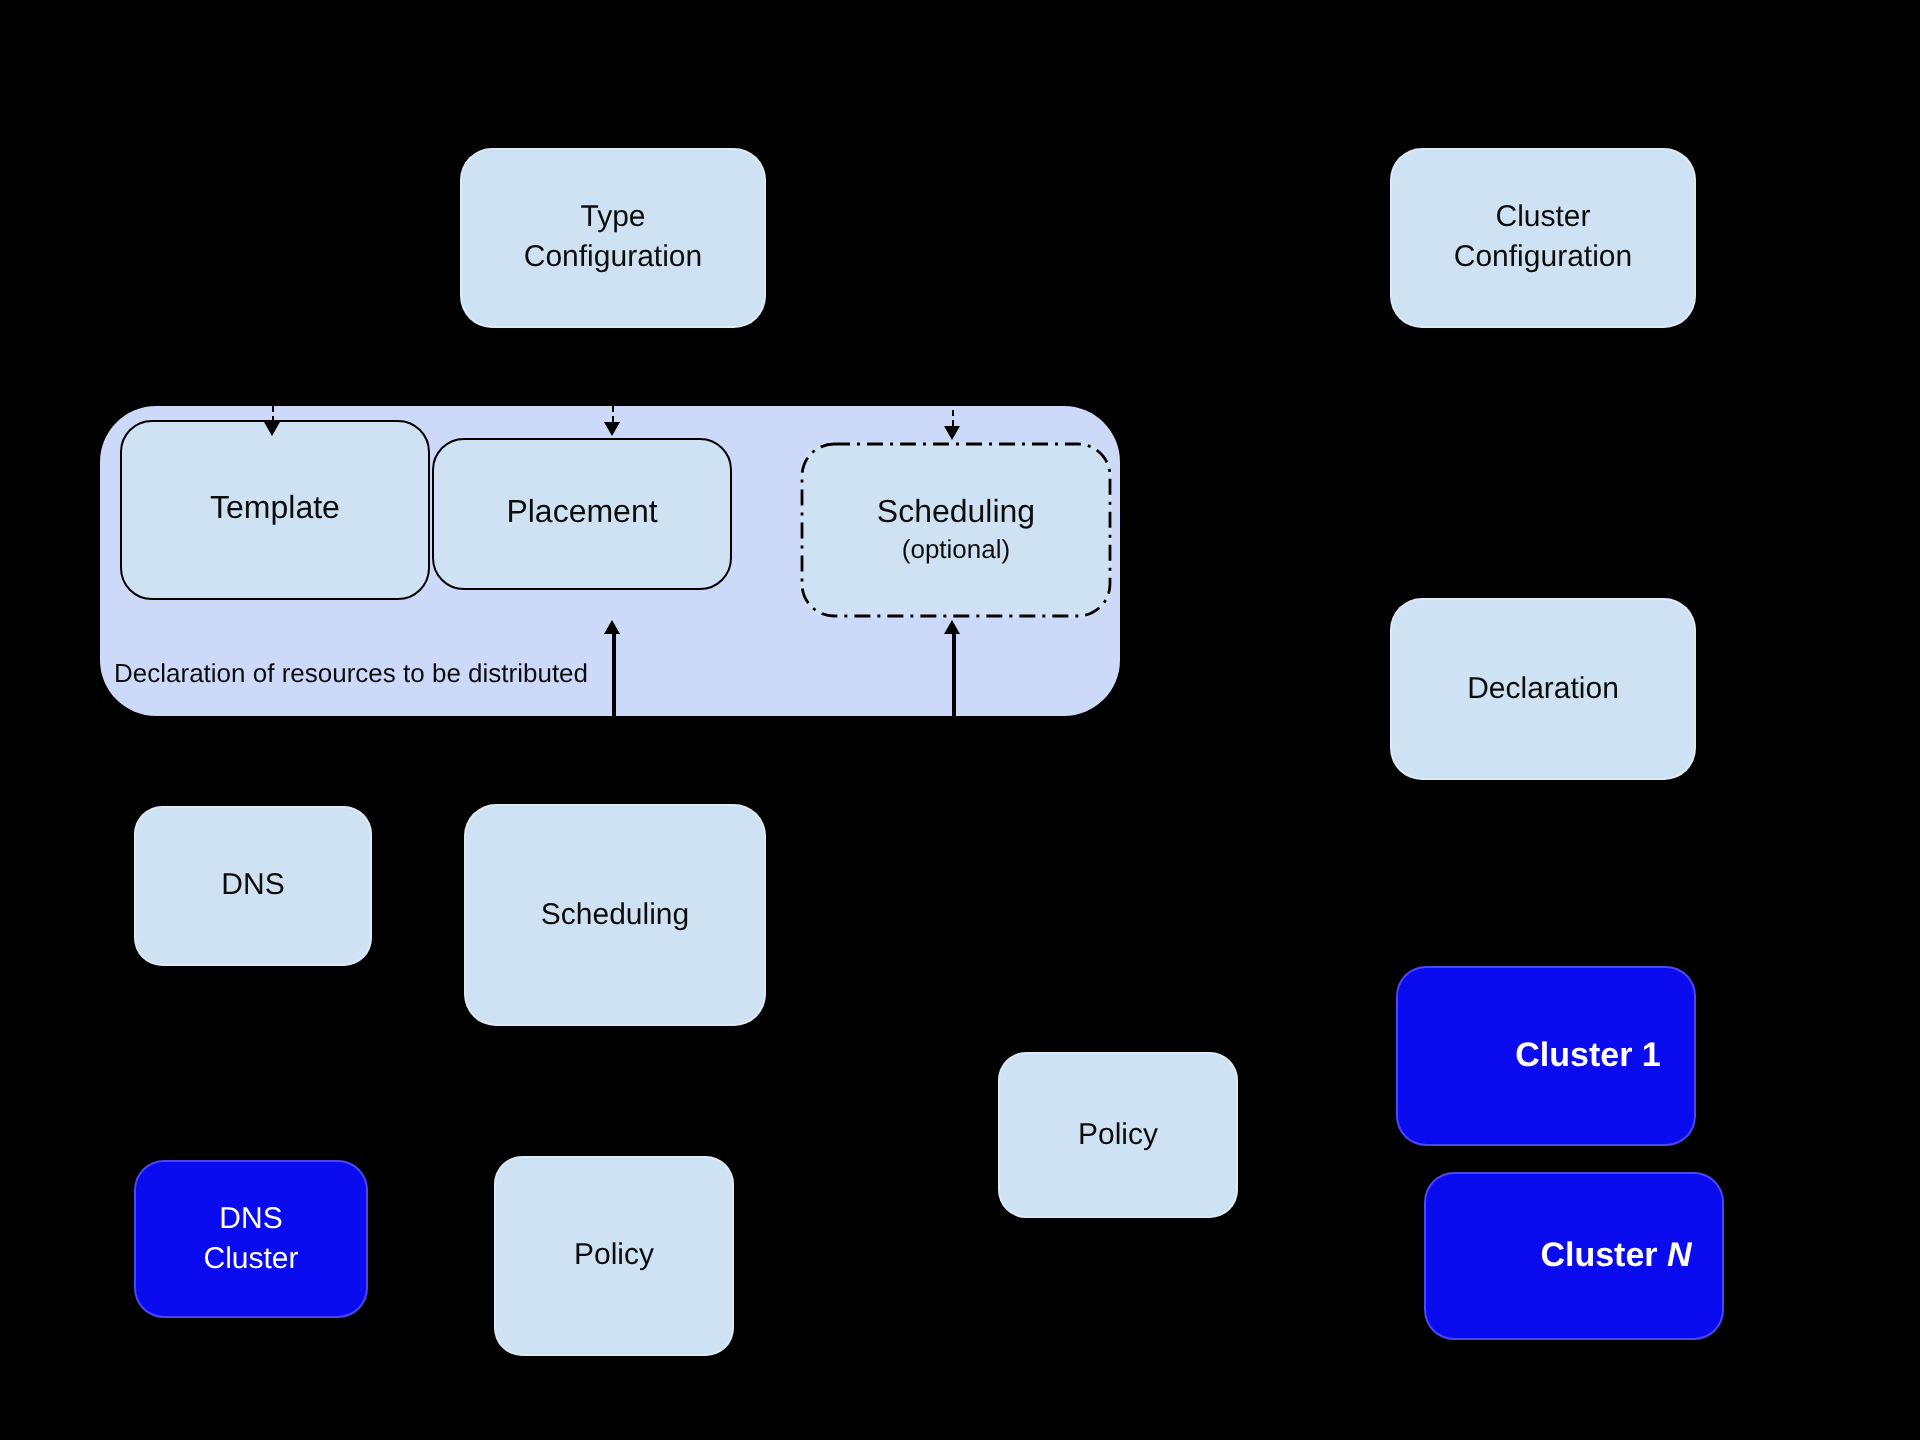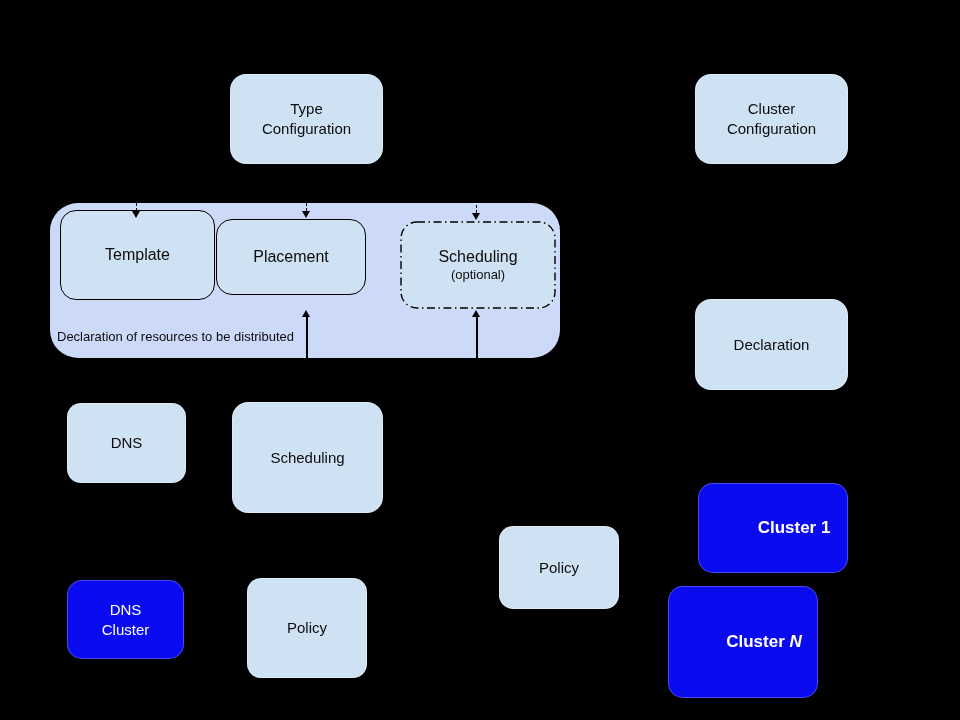--- a/index.html
+++ b/index.html
@@ -164,19 +164,19 @@
   </div>
 
   <svg class="sync" style="left:632px;top:534px" width="50" height="70" viewBox="0 0 64 76">
     <use href="#sync-sym"></use>
   </svg>
 
   <div class="box blue bold" style="left:698px;top:483px;width:150px;height:90px">
     <div class="lbl">Cluster 1</div>
   </div>
 
-  <div class="box blue bold" style="left:668px;top:586px;width:150px;height:112px">
+  <div class="box blue bold" style="left:712px;top:586px;width:150px;height:84px">
     <div class="lbl">
       <span>Cluster </span><span class="it">N</span>
     </div>
   </div>
 
 </div>
 
 </body></html>

